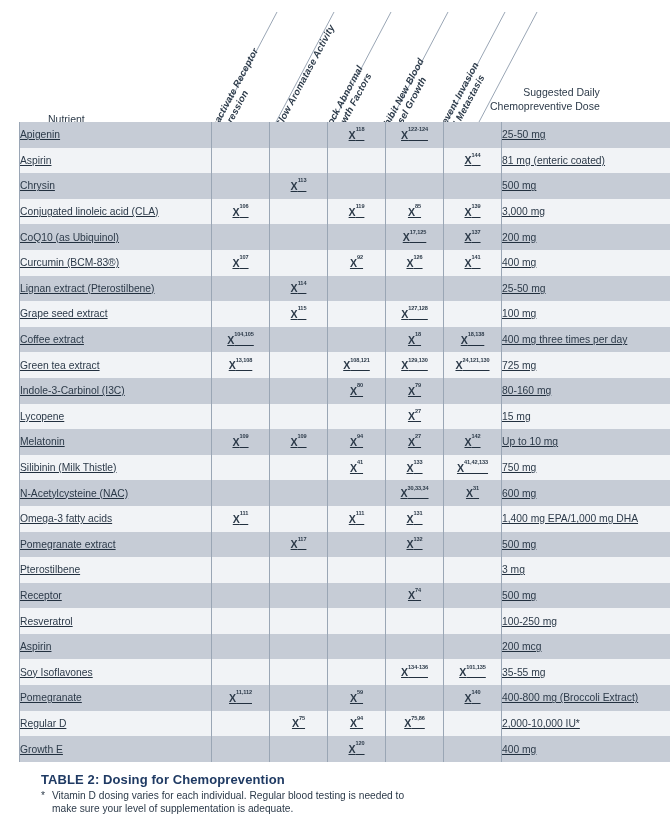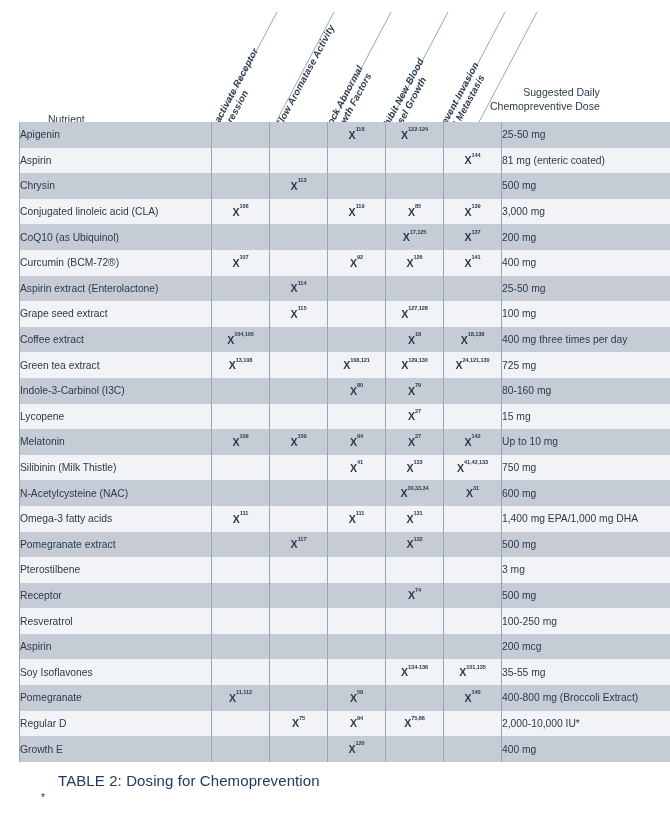--- a/index.html
+++ b/index.html
@@ -62,20 +62,21 @@
     line-height: 14px;
     color: #2c3a49;
     text-align: right;
   }
 
   
   .tbl-wrap {
     position: relative;
     width: 632px;
     margin: 0 0 0 19px;
+    text-decoration: underline;
   }
   table.maintbl {
     border-collapse: collapse;
     width: 632px;
     table-layout: fixed;
   }
   table.maintbl tr { height: 25.6px; }
   table.maintbl td {
     padding: 0;
     font-size: 10.3px;
@@ -114,25 +115,24 @@
   }
 
   
   .footer {
     position: relative;
     margin-top: 10px;
     padding-left: 41px;
     height: 70px;
   }
   .cap-title {
-    font-size: 15px;
-    font-weight: normal;
+    font-size: 13px;
+    font-weight: bold;
     color: #1f3a63;
     letter-spacing: 0.1px;
-    margin-left: 17px;
   }
   .cap-note {
     margin-top: 2px;
     font-size: 10.2px;
     color: #2c3a49;
     line-height: 13.5px;
     position: relative;
     padding-left: 11px;
     max-width: 360px;
   }
@@ -233,30 +233,30 @@
           <tr class="shade">
             <td class="c-nutrient">CoQ10 (as Ubiquinol)</td>
             <td class="c-mark"></td>
             <td class="c-mark"></td>
             <td class="c-mark"></td>
             <td class="c-mark"><span class="xmark">X<sup>17,125</sup></span></td>
             <td class="c-mark"><span class="xmark">X<sup>137</sup></span></td>
             <td class="c-dose">200 mg</td>
           </tr>
           <tr class="plain">
-            <td class="c-nutrient">Curcumin (BCM-72®)</td>
+            <td class="c-nutrient">Curcumin (BCM-83®)</td>
             <td class="c-mark"><span class="xmark">X<sup>107</sup></span></td>
             <td class="c-mark"></td>
             <td class="c-mark"><span class="xmark">X<sup>92</sup></span></td>
             <td class="c-mark"><span class="xmark">X<sup>126</sup></span></td>
             <td class="c-mark"><span class="xmark">X<sup>141</sup></span></td>
             <td class="c-dose">400 mg</td>
           </tr>
           <tr class="shade">
-            <td class="c-nutrient">Aspirin extract (Enterolactone)</td>
+            <td class="c-nutrient">Lignan extract (Pterostilbene)</td>
             <td class="c-mark"></td>
             <td class="c-mark"><span class="xmark">X<sup>114</sup></span></td>
             <td class="c-mark"></td>
             <td class="c-mark"></td>
             <td class="c-mark"></td>
             <td class="c-dose">25-50 mg</td>
           </tr>
           <tr class="plain">
             <td class="c-nutrient">Grape seed extract</td>
             <td class="c-mark"></td>
@@ -420,17 +420,18 @@
             <td class="c-dose">400 mg</td>
           </tr>
         </tbody>
     </table>
   </div>
 
   <div class="footer">
     <div class="cap-title">TABLE 2: Dosing for Chemoprevention</div>
     <div class="cap-note">
       <span class="cap-star">*</span>
+      <span>Vitamin D dosing varies for each individual.  Regular blood testing is needed to make sure your level of supplementation is adequate.</span>
     </div>
 
   </div>
 
 </div>
 
 </body></html>

